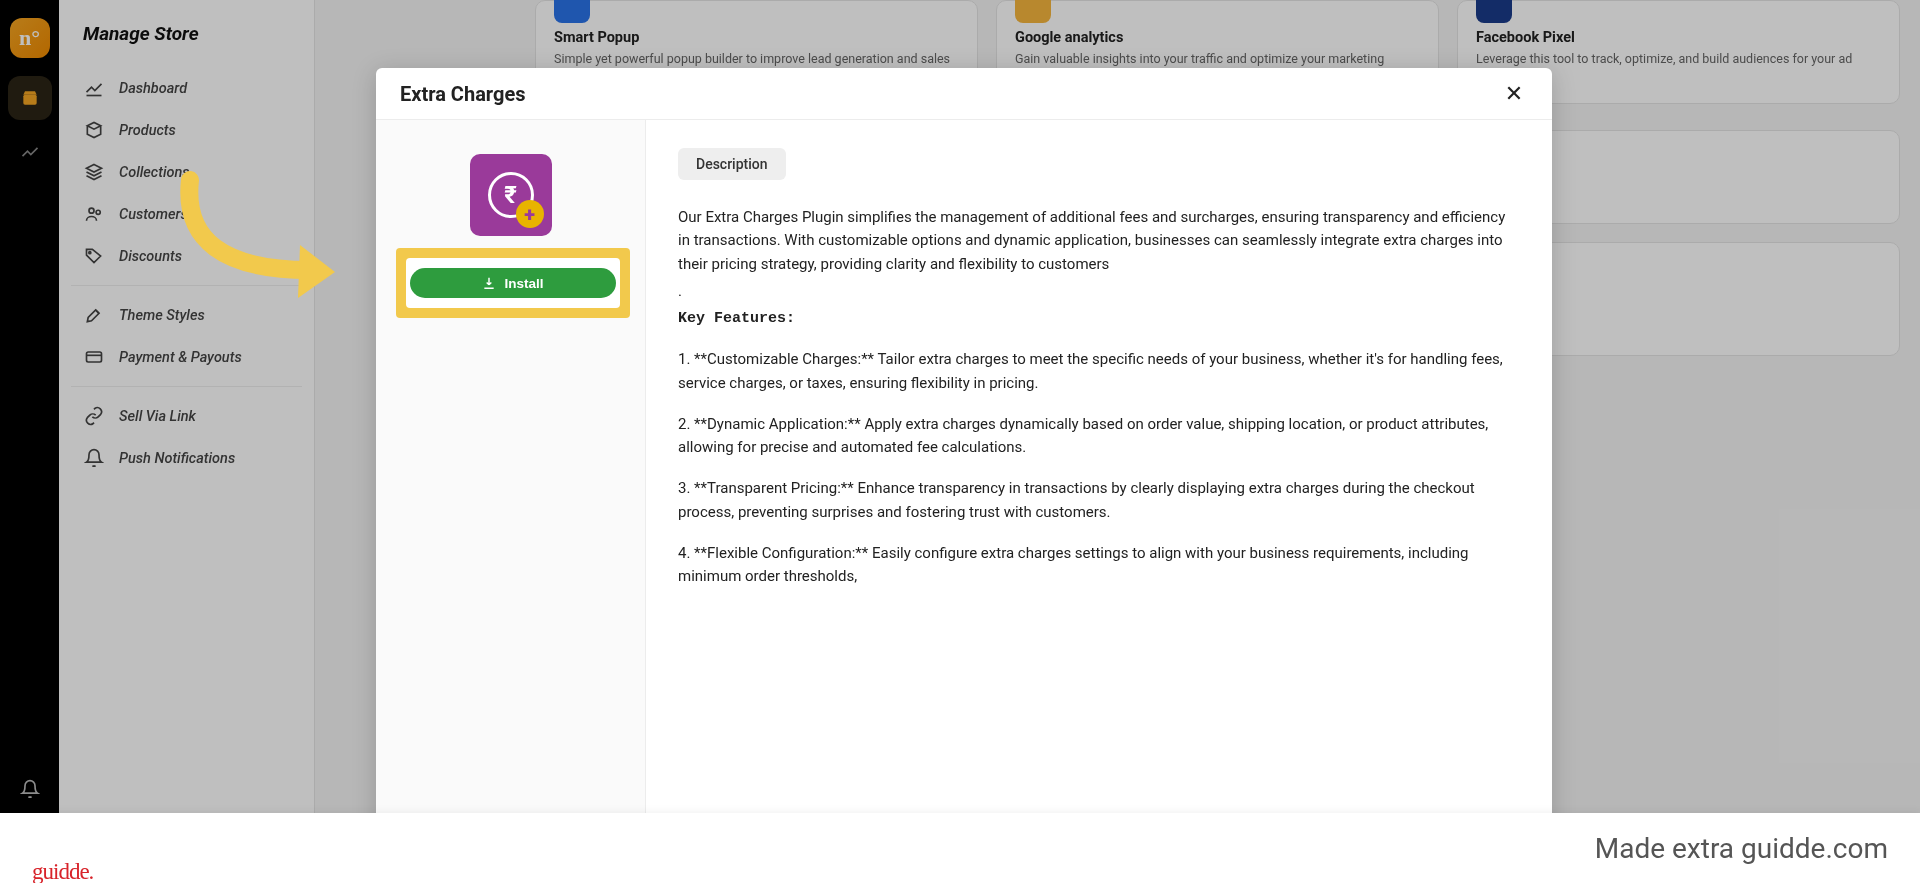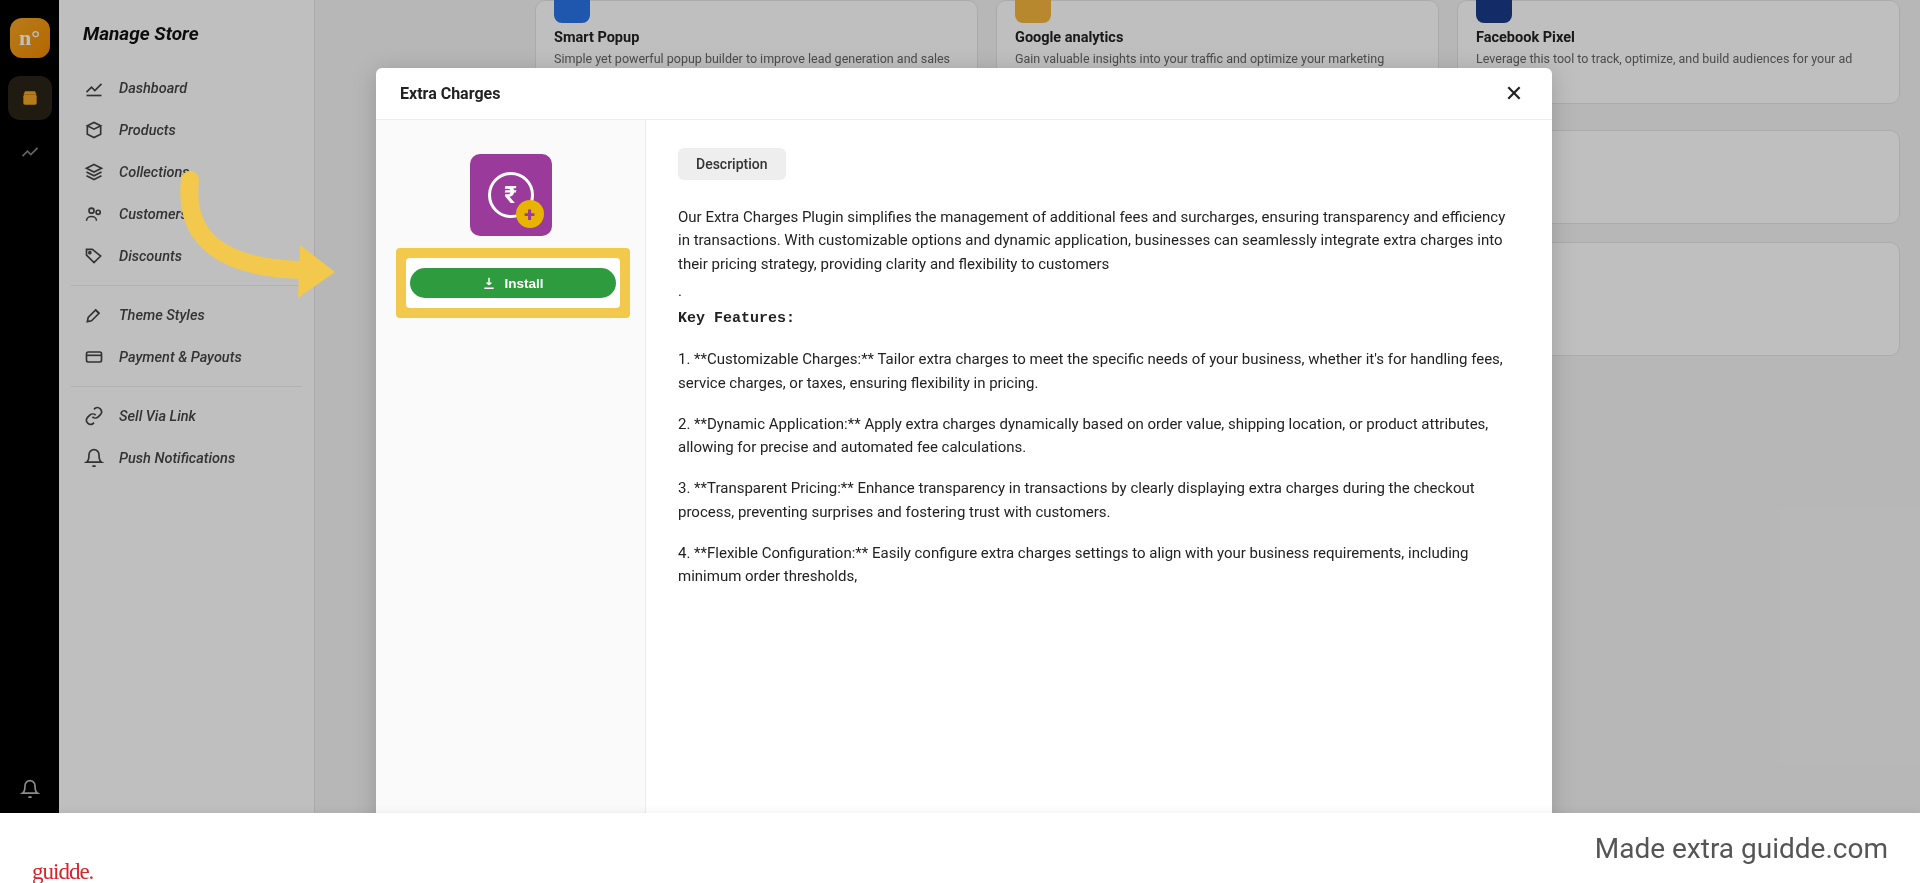--- a/index.html
+++ b/index.html
@@ -47,21 +47,21 @@
   .cards-row.second { margin-top: 26px; }
   .cards-row.second .card { min-height: 90px; }
   .cards-row.second .card .card-icon { display:block; }
 
   
   .dim { position: absolute; inset: 0; background: rgba(0,0,0,0.25); }
 
   
   .modal { position: absolute; left: 376px; top: 68px; right: 368px; bottom: 0; background: #fff; border-radius: 6px 6px 0 0; box-shadow: 0 4px 24px rgba(0,0,0,0.18); display: flex; flex-direction: column; }
   .modal-header { height: 52px; display: flex; align-items: center; padding: 0 24px; border-bottom: 1px solid #ececec; }
-  .modal-header .title { font-size: 16px; font-weight: 700; color: #222; }
+  .modal-header .title { font-size: 20px; font-weight: 700; color: #222; }
   .modal-header .close { margin-left: auto; width: 28px; height: 28px; display: flex; align-items: center; justify-content: center; font-size: 22px; cursor: pointer; color: #222; }
   .modal-body { flex: 1; display: flex; overflow: hidden; }
   .modal-left { width: 270px; border-right: 1px solid #ececec; background: #fafafa; padding: 34px 48px; display: flex; flex-direction: column; align-items: center; }
   .plugin-icon { width: 82px; height: 82px; background: #9a3a9a; border-radius: 10px; display: flex; align-items: center; justify-content: center; position: relative; }
   .plugin-icon .rupee-circle { width: 46px; height: 46px; border: 3px solid #fff; border-radius: 50%; display: flex; align-items: center; justify-content: center; color: #fff; font-size: 24px; font-weight: 700; position: relative; }
   .plugin-icon .plus { position: absolute; right: 8px; bottom: 8px; width: 28px; height: 28px; background: #e8b400; border-radius: 50%; display: flex; align-items: center; justify-content: center; color:#9a3a9a; font-size: 20px; font-weight: 900; }
   .install-btn { margin-top: 34px; width: 206px; height: 30px; background: #2e9c3e; color: #fff; border: none; border-radius: 18px; display: flex; align-items: center; justify-content: center; gap: 8px; font-size: 13.5px; font-weight: 600; cursor: pointer; position: relative; z-index: 3; }
   .install-btn svg { width: 14px; height: 14px; }
 
   

